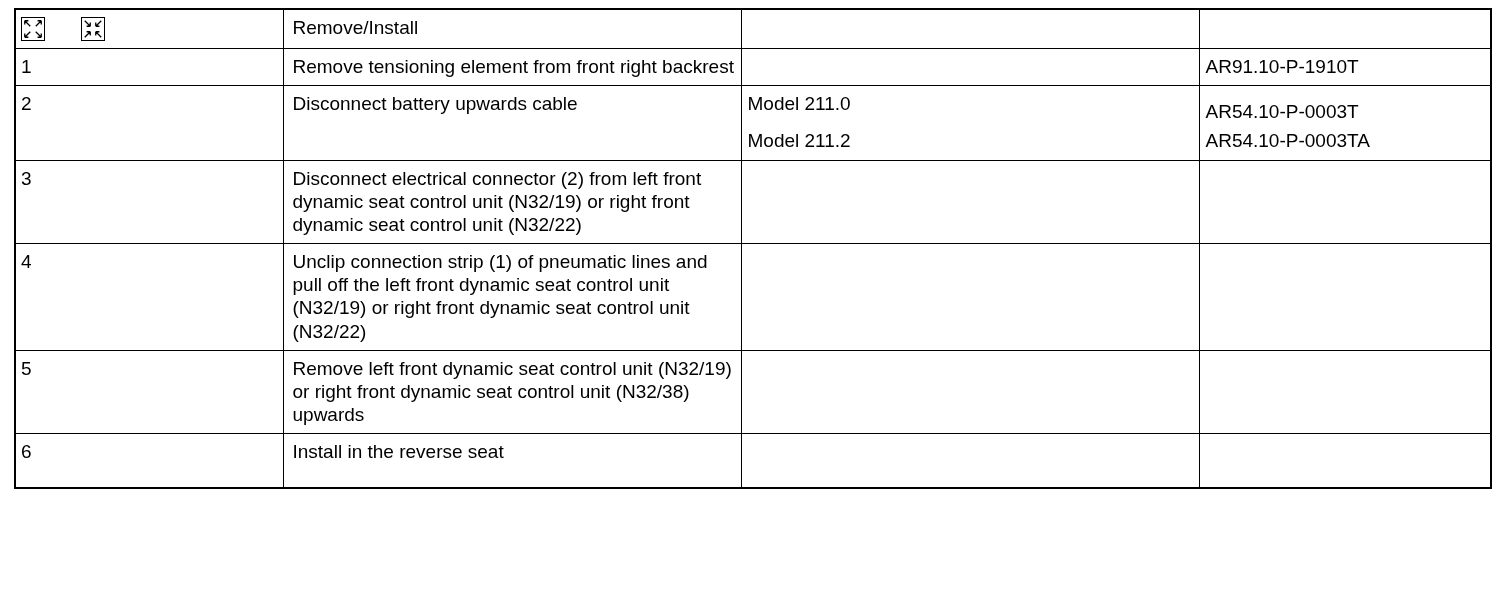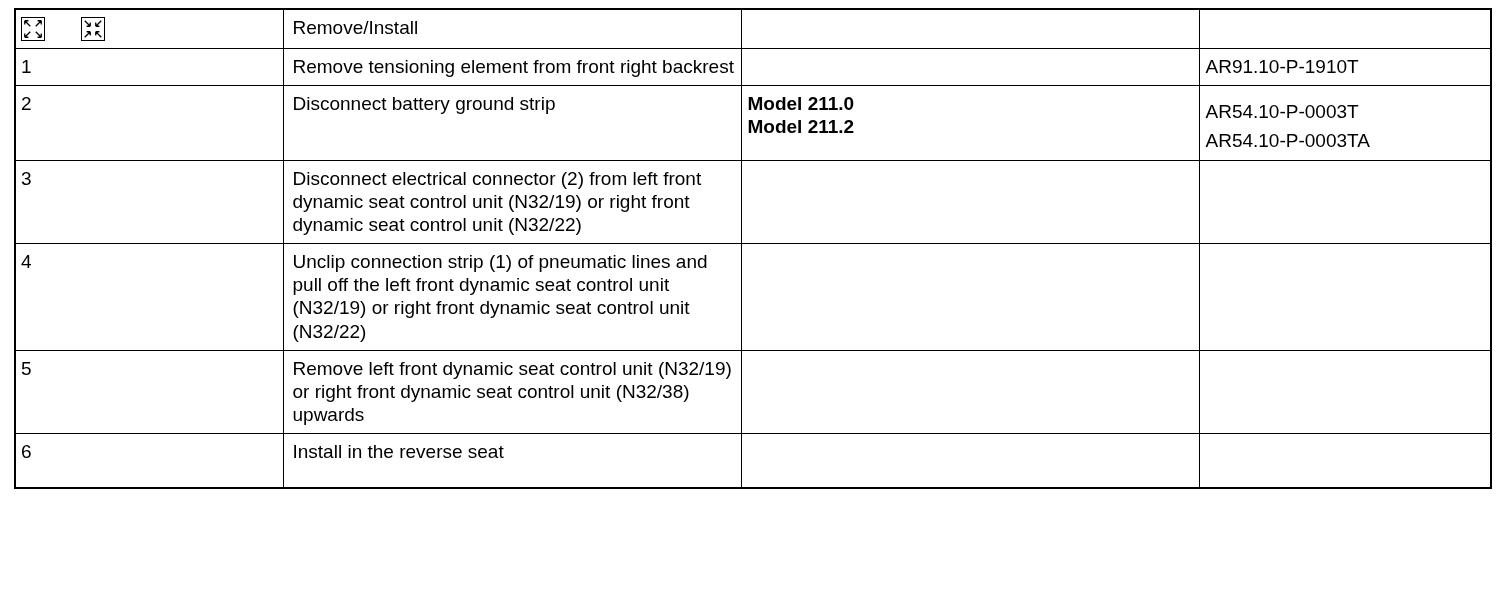--- a/index.html
+++ b/index.html
@@ -39,24 +39,23 @@
   col.c-ref   { width: 292px; }
 
   .cell-step {
     padding-left: 5px !important;
   }
   .cell-text {
     padding-left: 9px !important;
   }
   .model-line {
     display: block;
-    font-weight: bold;
   }
   .model-line + .model-line {
-    margin-top: 0;
+    margin-top: 14px;
   }
   .ref-line {
     display: block;
     margin-top: 8px;
   }
   .ref-line + .ref-line {
     margin-top: 6px;
   }
 
   
@@ -139,21 +138,21 @@
 
       <tr>
         <td class="cell-step">1</td>
         <td class="cell-text">Remove tensioning element from front right backrest</td>
         <td></td>
         <td>AR91.10-P-1910T</td>
       </tr>
 
       <tr>
         <td class="cell-step">2</td>
-        <td class="cell-text">Disconnect battery ground strip</td>
+        <td class="cell-text">Disconnect battery upwards cable</td>
         <td>
           <span class="model-line">Model 211.0</span>
           <span class="model-line">Model 211.2</span>
         </td>
         <td>
           <span class="ref-line">AR54.10-P-0003T</span>
           <span class="ref-line">AR54.10-P-0003TA</span>
         </td>
       </tr>
 

